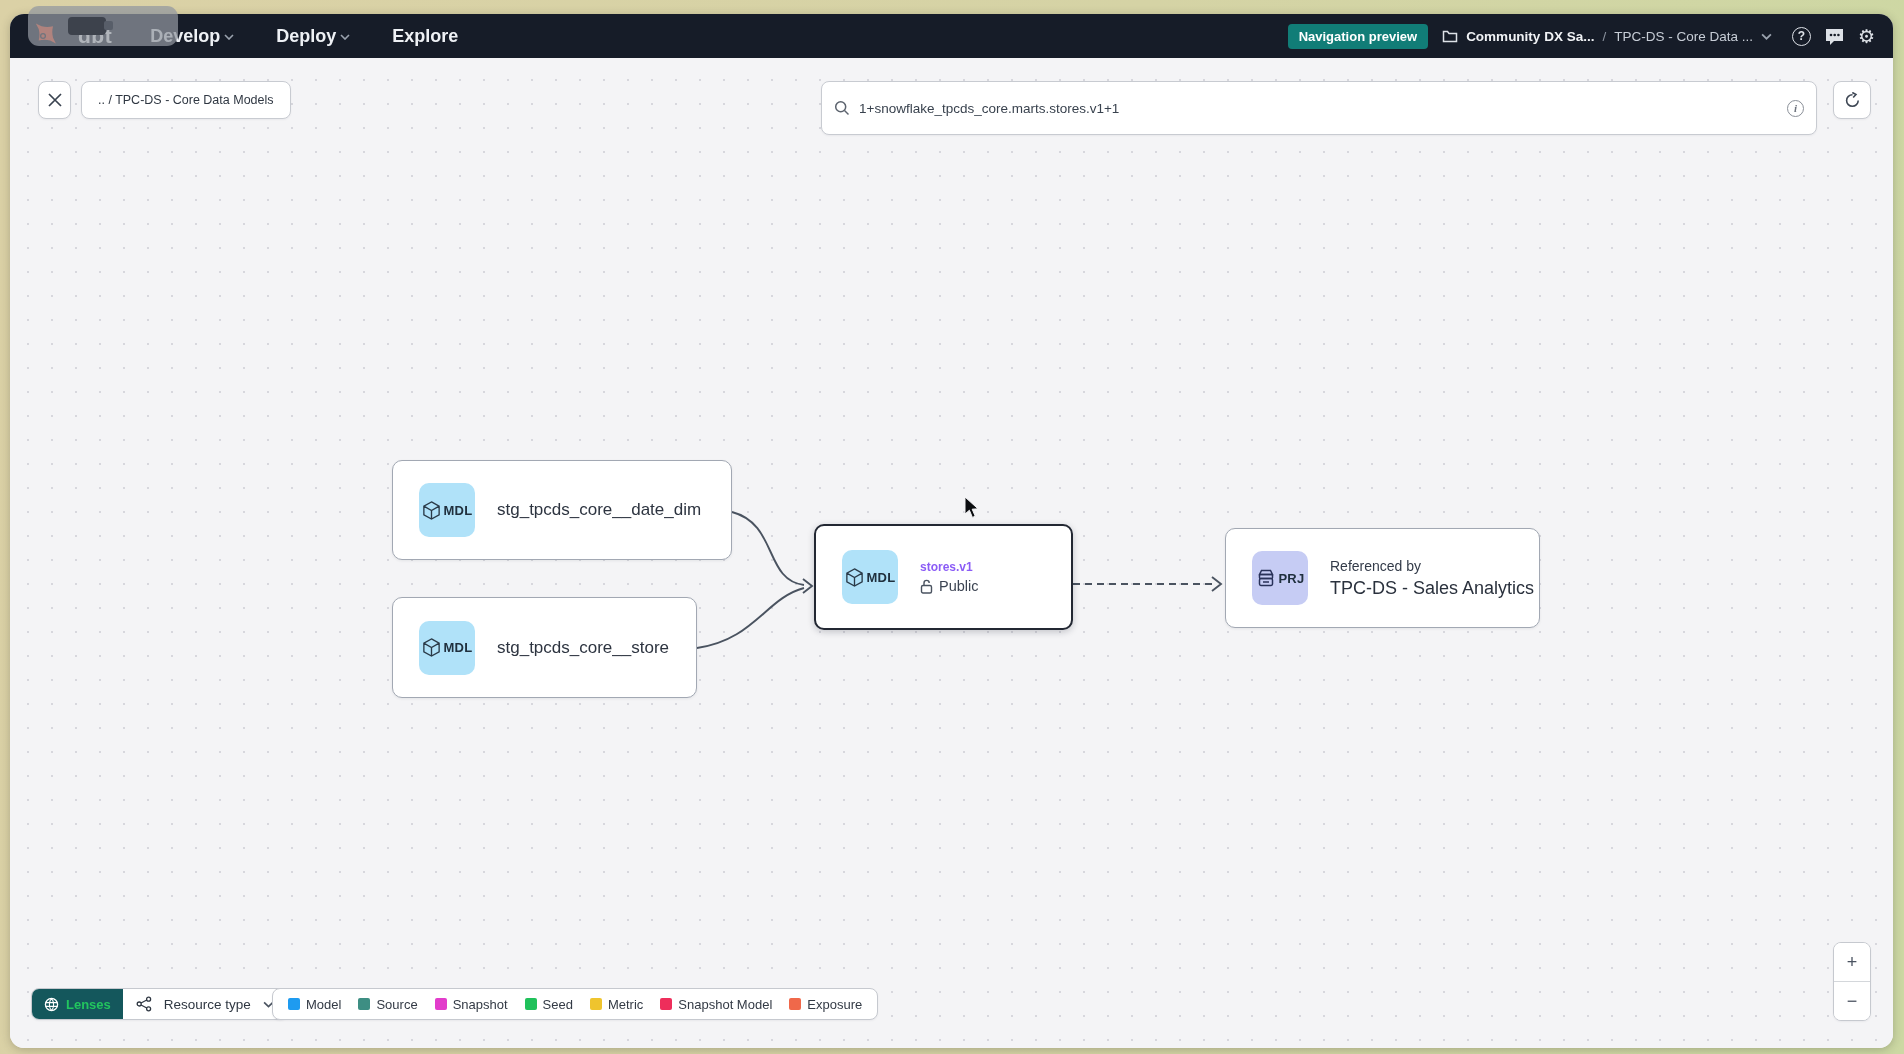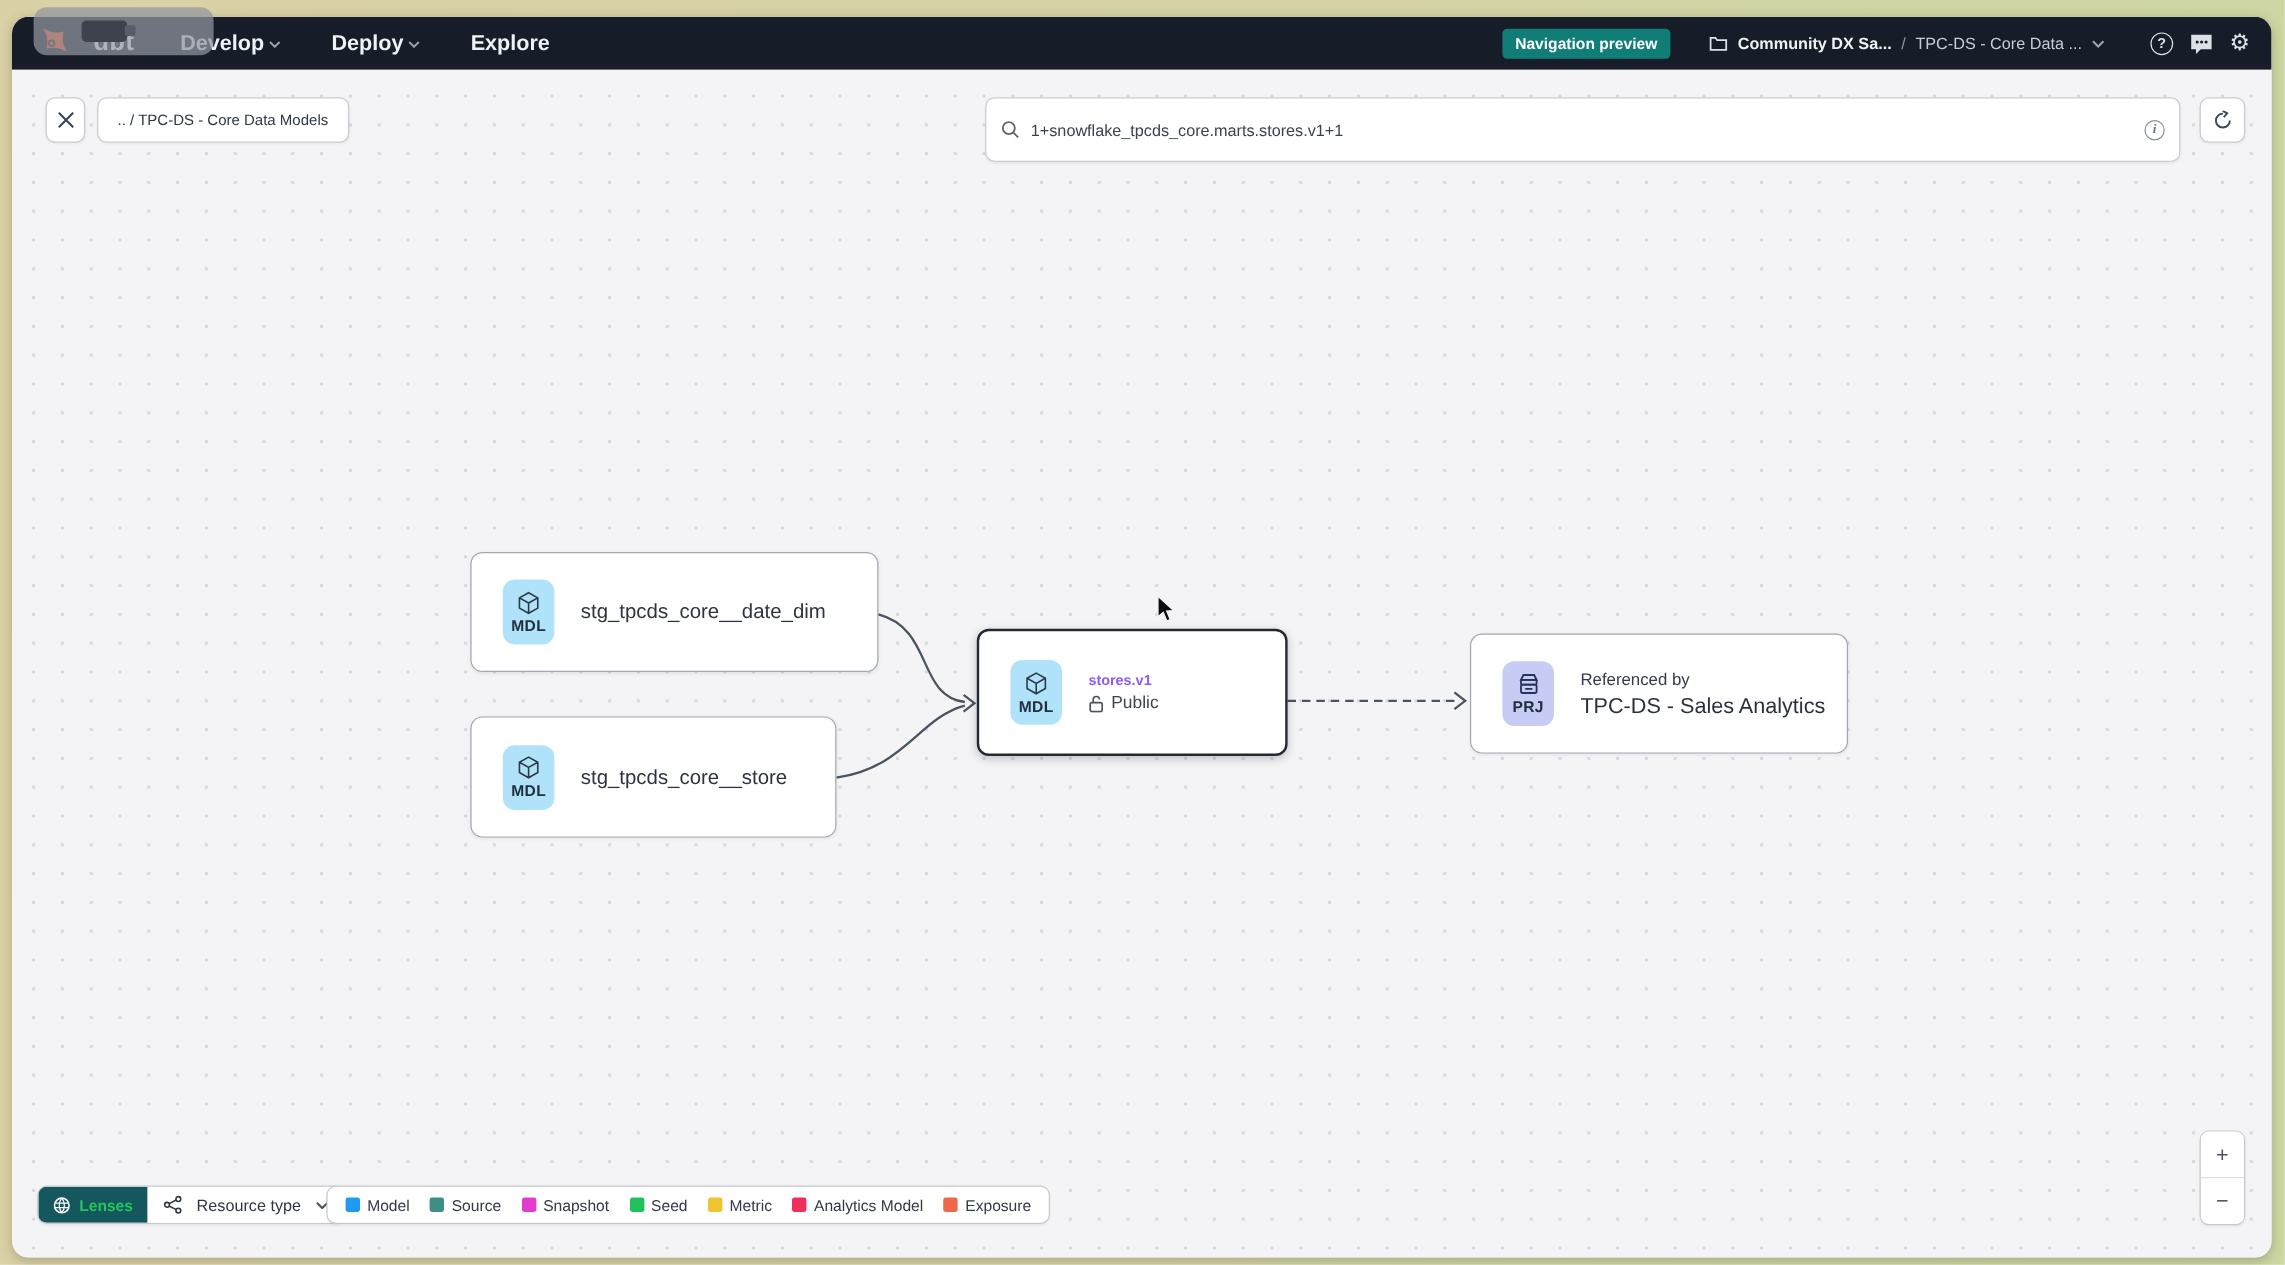--- a/index.html
+++ b/index.html
@@ -15,21 +15,21 @@
   
   .topbar { position:absolute; left:0; top:0; right:0; height:44px; background:#161c28;
     display:flex; align-items:center; padding:0 18px; z-index:30; }
   .logo { display:flex; align-items:center; gap:20px; margin-right:38px; }
   .logo-mark { width:30px; height:30px; position:relative; }
   .logo-text { color:#fff; font-size:21px; font-weight:bold; letter-spacing:.5px; }
   .nav { display:flex; align-items:center; gap:42px; }
   .nav-item { display:flex; align-items:center; gap:4px; color:#eef1f5; font-size:18px;
     font-weight:bold; cursor:pointer; }
   .nav-item svg { margin-top:1px; }
-  .tb-right { margin-left:auto; display:flex; align-items:center; gap:32px; }
+  .tb-right { margin-left:auto; display:flex; align-items:center; gap:14px; }
   .preview-badge { background:#117d77; color:#fff; font-size:13px; font-weight:bold;
     border-radius:4px; padding:5px 11px; }
   .tb-path { display:flex; align-items:center; gap:8px; }
   .tb-account { color:#f0f2f5; font-size:13.5px; font-weight:bold; }
   .tb-sep { color:#8d95a1; font-size:13.5px; }
   .tb-project { color:#c7cdd6; font-size:13.5px; }
   .tb-icons { display:flex; align-items:center; gap:13px; margin-left:6px; }
   .help-circle { width:19px; height:19px; border:1.7px solid #dde1e7; border-radius:50%;
     color:#dde1e7; font-size:12px; font-weight:bold; display:flex; align-items:center; justify-content:center; }
   .gear { color:#dde1e7; font-size:19px; line-height:1; }
@@ -52,21 +52,21 @@
   .info-circle { width:17px; height:17px; border:1.4px solid #8a8f98; border-radius:50%;
     color:#6d737d; font-size:11px; display:flex; align-items:center; justify-content:center;
     font-family:"Liberation Serif",serif; font-style:italic; font-weight:bold; }
   .refresh-btn { left:1823px; top:67px; width:38px; height:38px; justify-content:center; cursor:pointer; }
 
   
   .node { position:absolute; background:#fff; border:1.4px solid #a2a8b3; border-radius:10px;
     display:flex; align-items:center; padding-left:26px; gap:22px; cursor:pointer;
     box-shadow:0 1px 3px rgba(16,24,40,.07); }
   .node.selected { border:2px solid #232833; box-shadow:0 2px 7px rgba(16,24,40,.22); }
-  .badge { width:43px; height:54px; border-radius:10px; display:flex; flex-direction:column;
+  .badge { width:56px; height:54px; border-radius:10px; display:flex; flex-direction:row;
     align-items:center; justify-content:center; gap:1px; flex:0 0 auto; }
   .badge-mdl { background:#b0e2f9; }
   .badge-prj { background:#c6ccf4; }
   .badge-label { font-size:13px; font-weight:bold; color:#20303e; letter-spacing:.3px; }
   .node-label { font-size:17px; color:#2d3440; white-space:nowrap; }
   .node-col { display:flex; flex-direction:column; gap:4px; }
   .node-title { font-size:12px; color:#8b5cf6; font-weight:bold; }
   .access-row { display:flex; align-items:center; gap:6px; font-size:14.5px; color:#3c4452; }
   .ref-sub { font-size:14px; color:#333b49; }
   .ref-title { font-size:18px; color:#2a313d; }
@@ -297,21 +297,21 @@
     <span class="li">
         <i class="sw" style="background: rgb(32, 193, 91);"></i>
         <span>Seed</span>
       </span>
     <span class="li">
         <i class="sw" style="background: rgb(239, 196, 46);"></i>
         <span>Metric</span>
       </span>
     <span class="li">
         <i class="sw" style="background: rgb(238, 46, 91);"></i>
-        <span>Analytics Model</span>
+        <span>Snapshot Model</span>
       </span>
     <span class="li">
         <i class="sw" style="background: rgb(240, 104, 74);"></i>
         <span>Exposure</span>
       </span>
   </div>
 
   <div class="zoom-ctrl">
     <button class="zoom-btn">+</button>
     <div class="zoom-div"></div>

